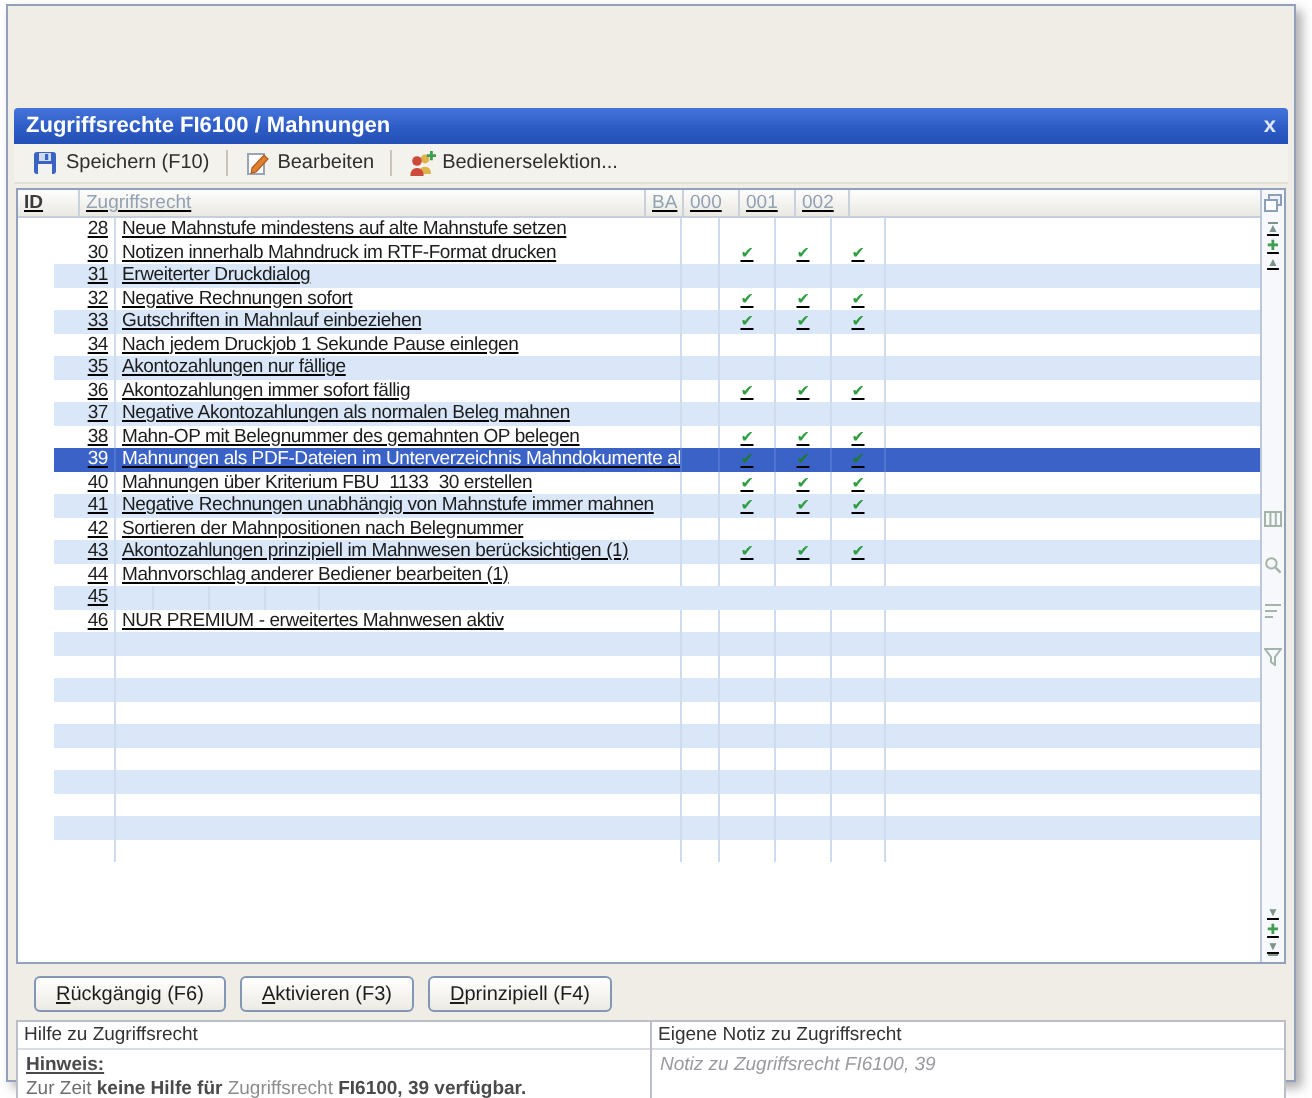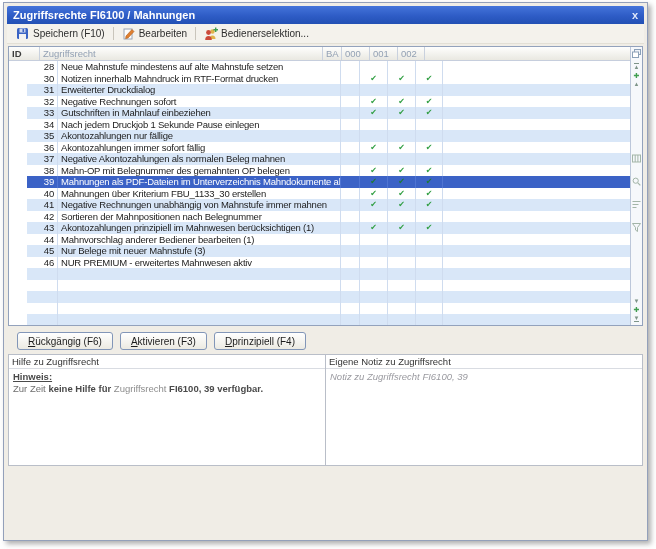--- a/index.html
+++ b/index.html
@@ -4,31 +4,31 @@
 <style>
   html,body{margin:0;padding:0;}
   body{width:656px;height:549px;background:#ffffff;position:relative;
        font-family:"Liberation Sans","DejaVu Sans",sans-serif;overflow:hidden;}
   .dialog{position:absolute;left:3px;top:2px;width:645px;height:539px;
           background:#f0ede6;border:1px solid #93a0ba;
           box-shadow:3px 3px 5px rgba(110,110,110,.55);box-sizing:border-box;padding:3px;}
   
   .titlebar{height:18px;background:linear-gradient(180deg,#4474da 0%,#2e5cc6 55%,#2250b4 100%);
             border-radius:2px 2px 0 0;display:flex;align-items:center;color:#fff;
-            font-size:11px;font-weight:bold;padding:0 6px;}
+            font-size:11px;font-weight:bold;padding:0 6px;margin-top:48px;}
   .close-x{margin-left:auto;color:#dfe8fa;font-weight:bold;font-size:11px;cursor:default;line-height:1;}
   
   .toolbar{height:19px;display:flex;align-items:center;background:#f4f2ec;
            border-bottom:1px solid #e3e0d6;padding-left:4px;}
   .tool-btn{display:flex;align-items:center;gap:4px;font-size:10px;color:#2e2e2e;padding:1px 5px;}
   .tool-sep{width:1px;height:13px;background:#c9c5bb;margin:0 3px;}
   .ticon{display:inline-block;width:13px;height:13px;}
   
-  .grid{margin:2px 1px 0 1px;height:280px;border:1px solid #93a2bc;background:#fff;
-        display:flex;box-sizing:border-box;}
+  .grid{margin:2px 1px 0 1px;height:388px;border:1px solid #93a2bc;background:#fff;
+        display:flex;box-sizing:border-box;text-decoration:underline;}
   .gmain{flex:1;display:flex;flex-direction:column;overflow:hidden;}
   .ghead{display:flex;height:13px;flex:0 0 13px;background:linear-gradient(#fefefd,#e9e8e1);
          border-bottom:1px solid #c6cedd;font-size:9.5px;color:#93a1b4;align-items:center;}
   .ghead .c{height:100%;line-height:13px;box-sizing:border-box;border-right:1px solid #c9d1de;
             padding-left:3px;overflow:hidden;white-space:nowrap;}
   .ghead .cid{font-weight:bold;color:#3c3c3c;}
   .c{box-sizing:border-box;}
   .cid{width:31px;flex:0 0 31px;text-align:left;}
   .ctext{width:283px;flex:0 0 283px;}
   .cba{width:19px;flex:0 0 19px;}
@@ -275,21 +275,20 @@
     <div class="c cid">44</div>
     <div class="c ctext">Mahnvorschlag anderer Bediener bearbeiten (1)</div>
     <div class="c cba"></div>
     <div class="c cchk"></div>
     <div class="c cchk"></div>
     <div class="c cchk2"></div>
     <div class="c cfill" style="border-right:none;"></div>
   </div>
           <div class="grow alt">
     <div class="c cid">45</div>
-    <div class="c ctext">Nur Belege mit neuer Mahnstufe (3)</div>
     <div class="c cba"></div>
     <div class="c cchk"></div>
     <div class="c cchk"></div>
     <div class="c cchk2"></div>
     <div class="c cfill" style="border-right:none;"></div>
   </div>
           <div class="grow">
     <div class="c cid">46</div>
     <div class="c ctext">NUR PREMIUM - erweitertes Mahnwesen aktiv</div>
     <div class="c cba"></div>

